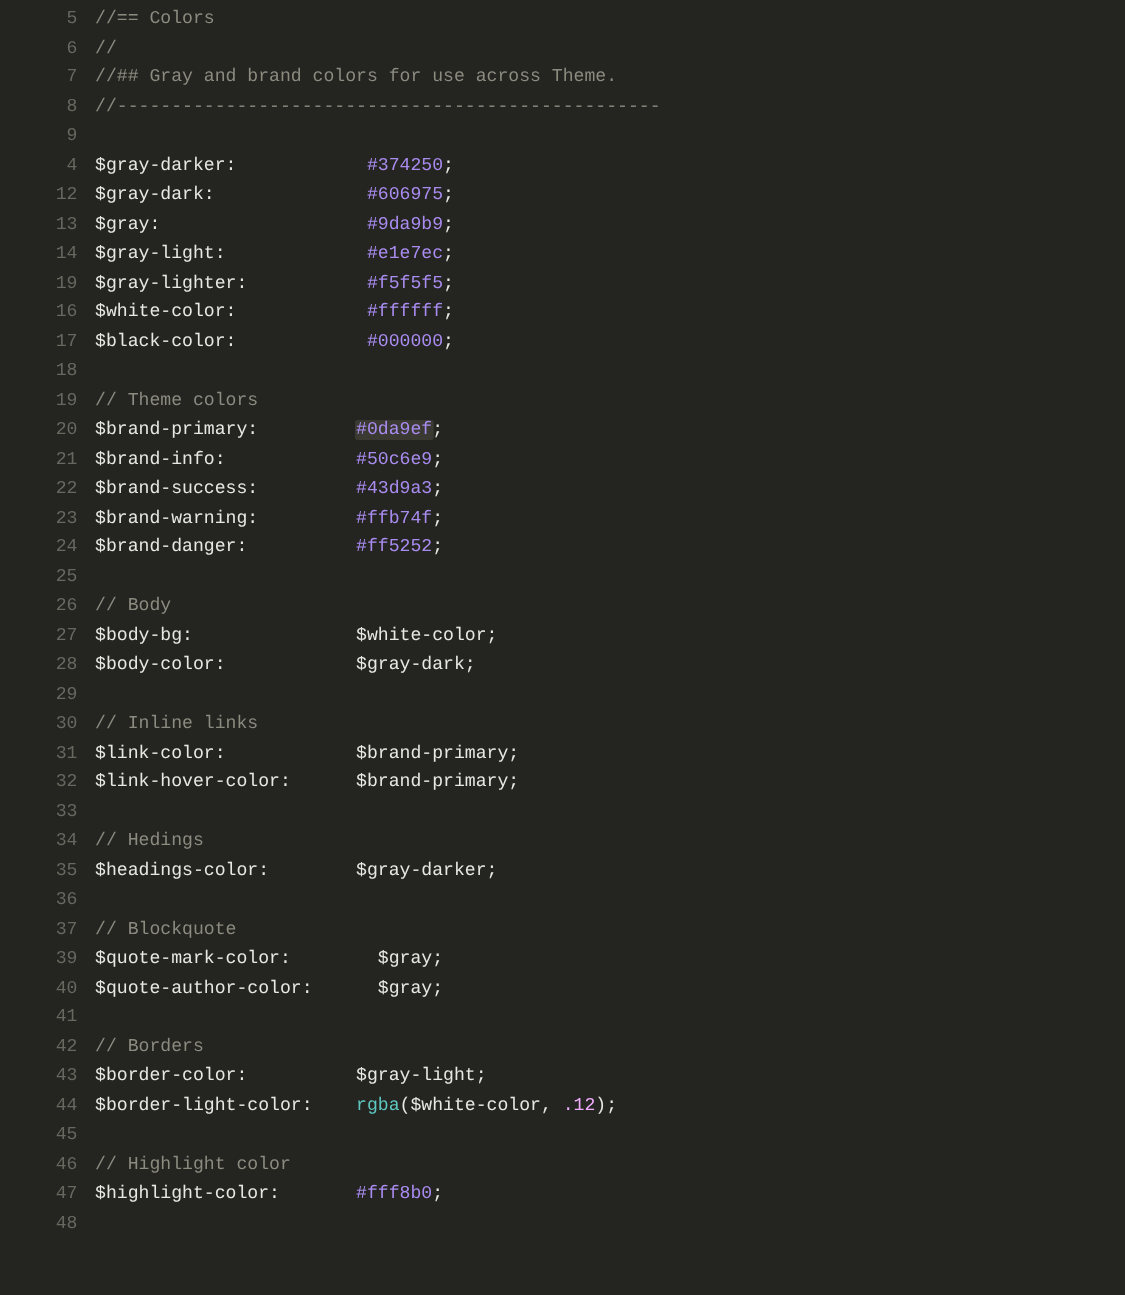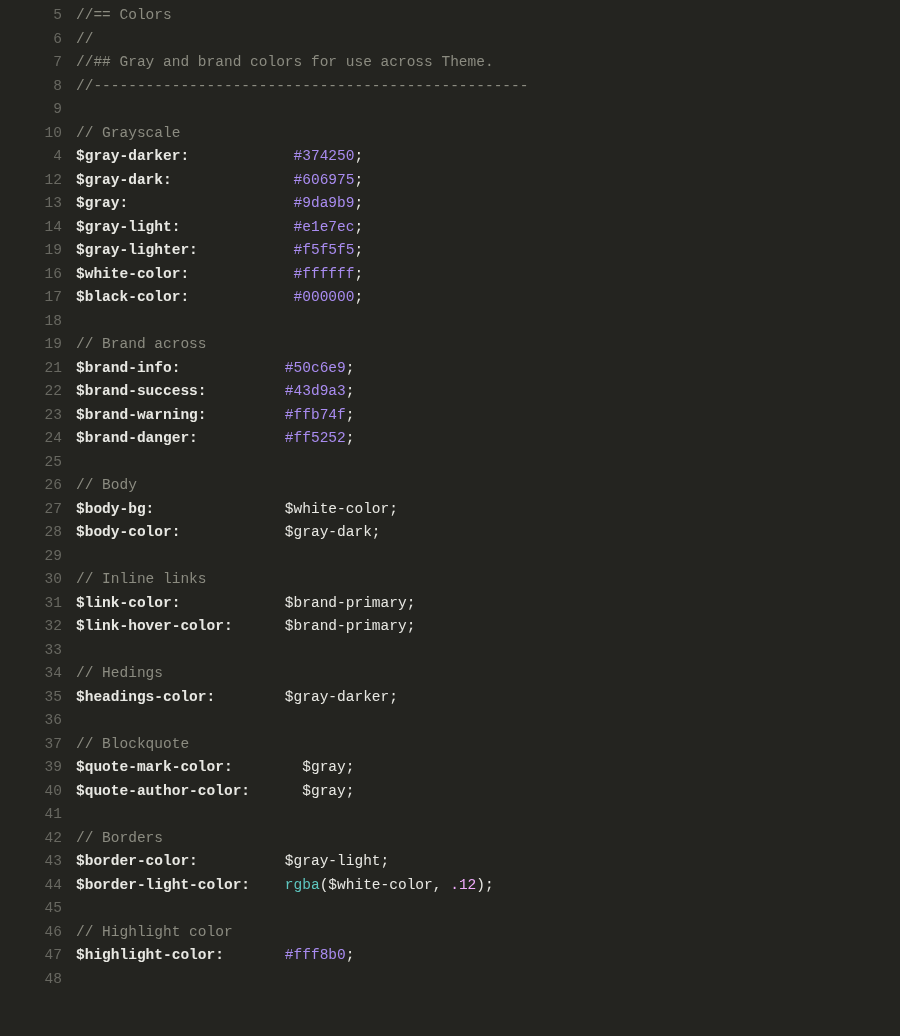--- a/index.html
+++ b/index.html
@@ -27,21 +27,21 @@
     padding-right: 14px;
     color: #686861;
     user-select: none;
     flex: 0 0 auto;
   }
   .code {
     flex: 1 1 auto;
     color: #e8e8e3;
   }
   .tok-comment { color: #8b8b80; margin-top: 24px; }
-  .tok-var     { color: #e8e8e3; font-weight: 700; }
+  .tok-var     { color: #e8e8e3; font-weight: 400; }
   .tok-punc    { color: #e8e8e3; }
   .tok-hex     { color: #a98cf0; }
   .tok-ref     { color: #e8e8e3; margin-top: 32px; }
   .tok-func    { color: #5ec7c0; margin-top: 32px; }
   .tok-num     { color: #f0abfc; }
   .hl {
     background: #3a3a33;
     border-radius: 2px;
     padding: 0 1px;
     margin: 0 -1px;
@@ -49,30 +49,30 @@
 </style>
 </head>
 <body>
 
 <div class="editor" id="editor">
     <div class="row"><div class="gutter">5</div><div class="code"><span class="tok-comment">//== Colors</span></div></div>
     <div class="row"><div class="gutter">6</div><div class="code"><span class="tok-comment">//</span></div></div>
     <div class="row"><div class="gutter">7</div><div class="code"><span class="tok-comment">//## Gray and brand colors for use across Theme.</span></div></div>
     <div class="row"><div class="gutter">8</div><div class="code"><span class="tok-comment">//--------------------------------------------------</span></div></div>
     <div class="row"><div class="gutter">9</div><div class="code"></div></div>
-    <div class="row"><div class="gutter">10</div><div class="code"><span class="tok-comment">// Grayscale</span></div></div>
     <div class="row"><div class="gutter">4</div><div class="code"><span class="tok-var">$gray-darker:</span>            <span class="tok-hex">#374250</span><span class="tok-punc">;</span></div></div>
     <div class="row"><div class="gutter">12</div><div class="code"><span class="tok-var">$gray-dark:</span>              <span class="tok-hex">#606975</span><span class="tok-punc">;</span></div></div>
     <div class="row"><div class="gutter">13</div><div class="code"><span class="tok-var">$gray:</span>                   <span class="tok-hex">#9da9b9</span><span class="tok-punc">;</span></div></div>
     <div class="row"><div class="gutter">14</div><div class="code"><span class="tok-var">$gray-light:</span>             <span class="tok-hex">#e1e7ec</span><span class="tok-punc">;</span></div></div>
     <div class="row"><div class="gutter">19</div><div class="code"><span class="tok-var">$gray-lighter:</span>           <span class="tok-hex">#f5f5f5</span><span class="tok-punc">;</span></div></div>
     <div class="row"><div class="gutter">16</div><div class="code"><span class="tok-var">$white-color:</span>            <span class="tok-hex">#ffffff</span><span class="tok-punc">;</span></div></div>
     <div class="row"><div class="gutter">17</div><div class="code"><span class="tok-var">$black-color:</span>            <span class="tok-hex">#000000</span><span class="tok-punc">;</span></div></div>
     <div class="row"><div class="gutter">18</div><div class="code"></div></div>
-    <div class="row"><div class="gutter">19</div><div class="code"><span class="tok-comment">// Brand across</span></div></div>
+    <div class="row"><div class="gutter">19</div><div class="code"><span class="tok-comment">// Theme colors</span></div></div>
+    <div class="row"><div class="gutter">20</div><div class="code"><span class="tok-var">$brand-primary:</span>         <span class="hl"><span class="tok-hex">#0da9ef</span></span><span class="tok-punc">;</span></div></div>
     <div class="row"><div class="gutter">21</div><div class="code"><span class="tok-var">$brand-info:</span>            <span class="tok-hex">#50c6e9</span><span class="tok-punc">;</span></div></div>
     <div class="row"><div class="gutter">22</div><div class="code"><span class="tok-var">$brand-success:</span>         <span class="tok-hex">#43d9a3</span><span class="tok-punc">;</span></div></div>
     <div class="row"><div class="gutter">23</div><div class="code"><span class="tok-var">$brand-warning:</span>         <span class="tok-hex">#ffb74f</span><span class="tok-punc">;</span></div></div>
     <div class="row"><div class="gutter">24</div><div class="code"><span class="tok-var">$brand-danger:</span>          <span class="tok-hex">#ff5252</span><span class="tok-punc">;</span></div></div>
     <div class="row"><div class="gutter">25</div><div class="code"></div></div>
     <div class="row"><div class="gutter">26</div><div class="code"><span class="tok-comment">// Body</span></div></div>
     <div class="row"><div class="gutter">27</div><div class="code"><span class="tok-var">$body-bg:</span>               <span class="tok-ref">$white-color</span><span class="tok-punc">;</span></div></div>
     <div class="row"><div class="gutter">28</div><div class="code"><span class="tok-var">$body-color:</span>            <span class="tok-ref">$gray-dark</span><span class="tok-punc">;</span></div></div>
     <div class="row"><div class="gutter">29</div><div class="code"></div></div>
     <div class="row"><div class="gutter">30</div><div class="code"><span class="tok-comment">// Inline links</span></div></div>

